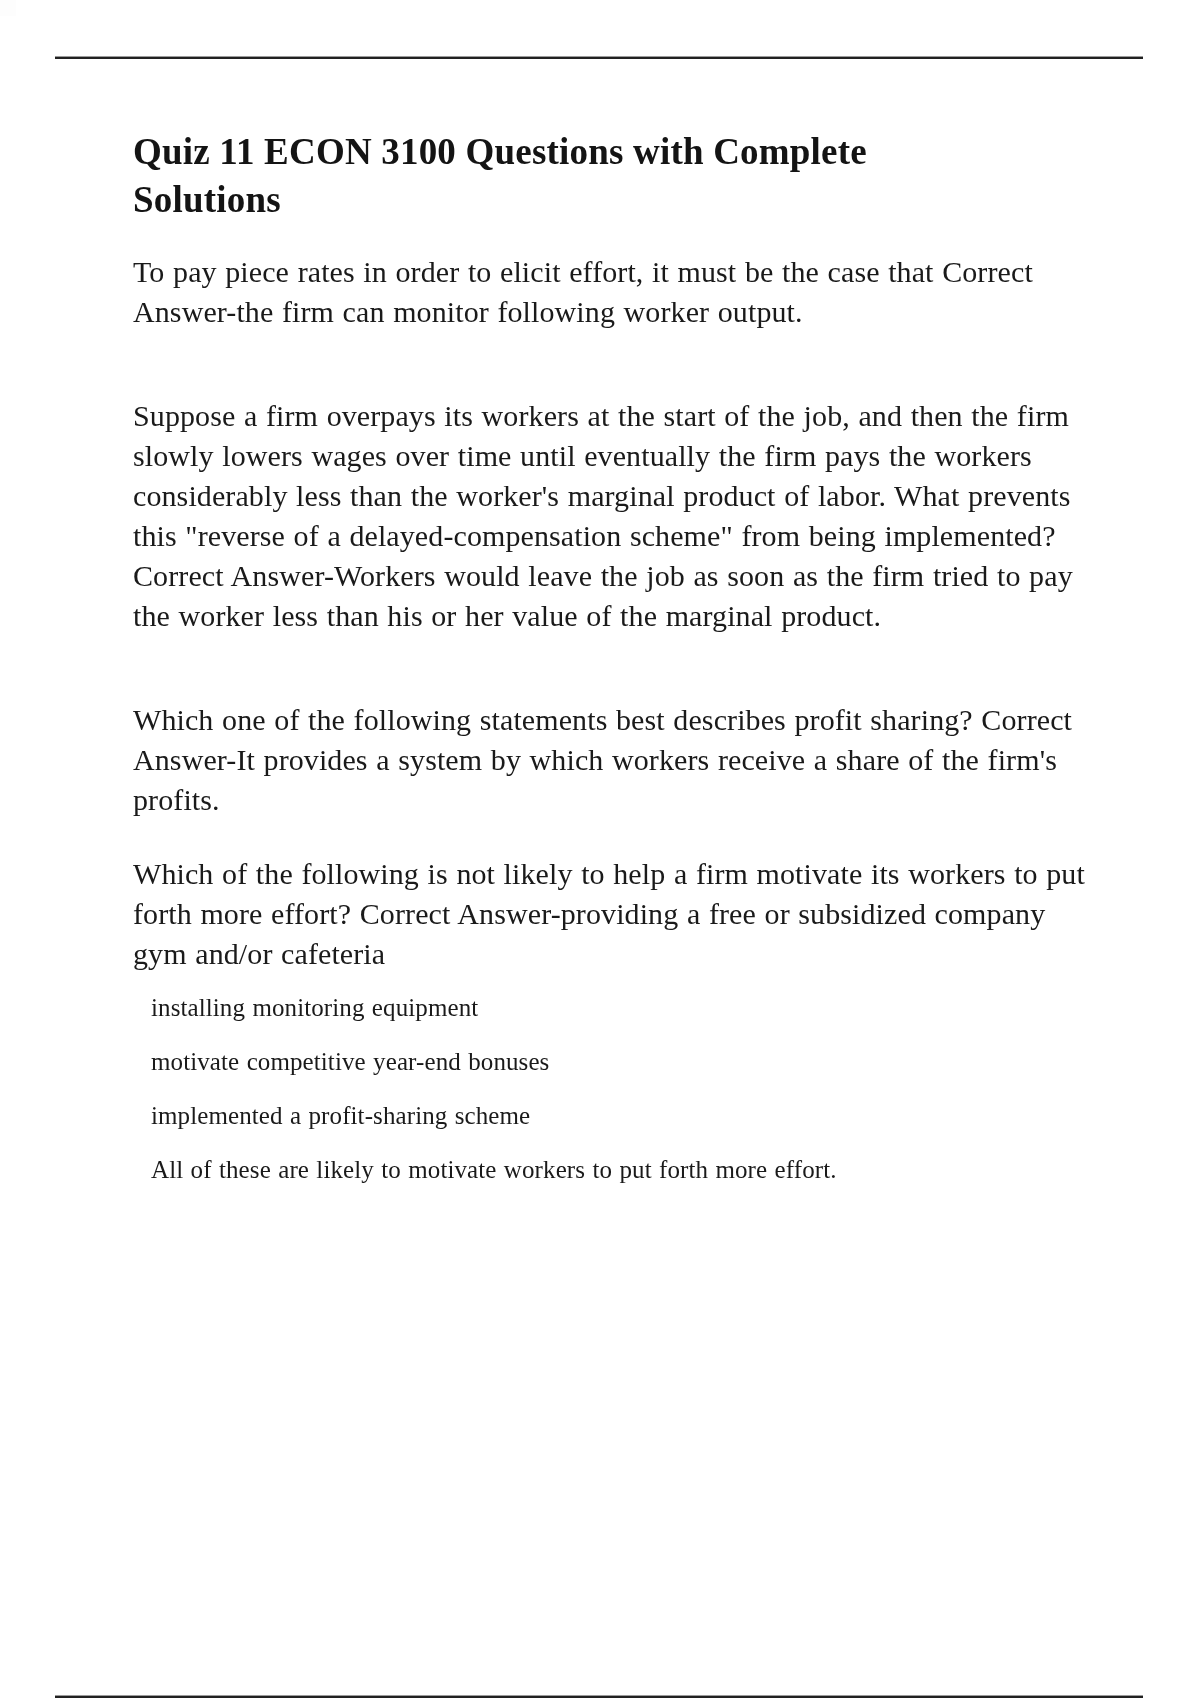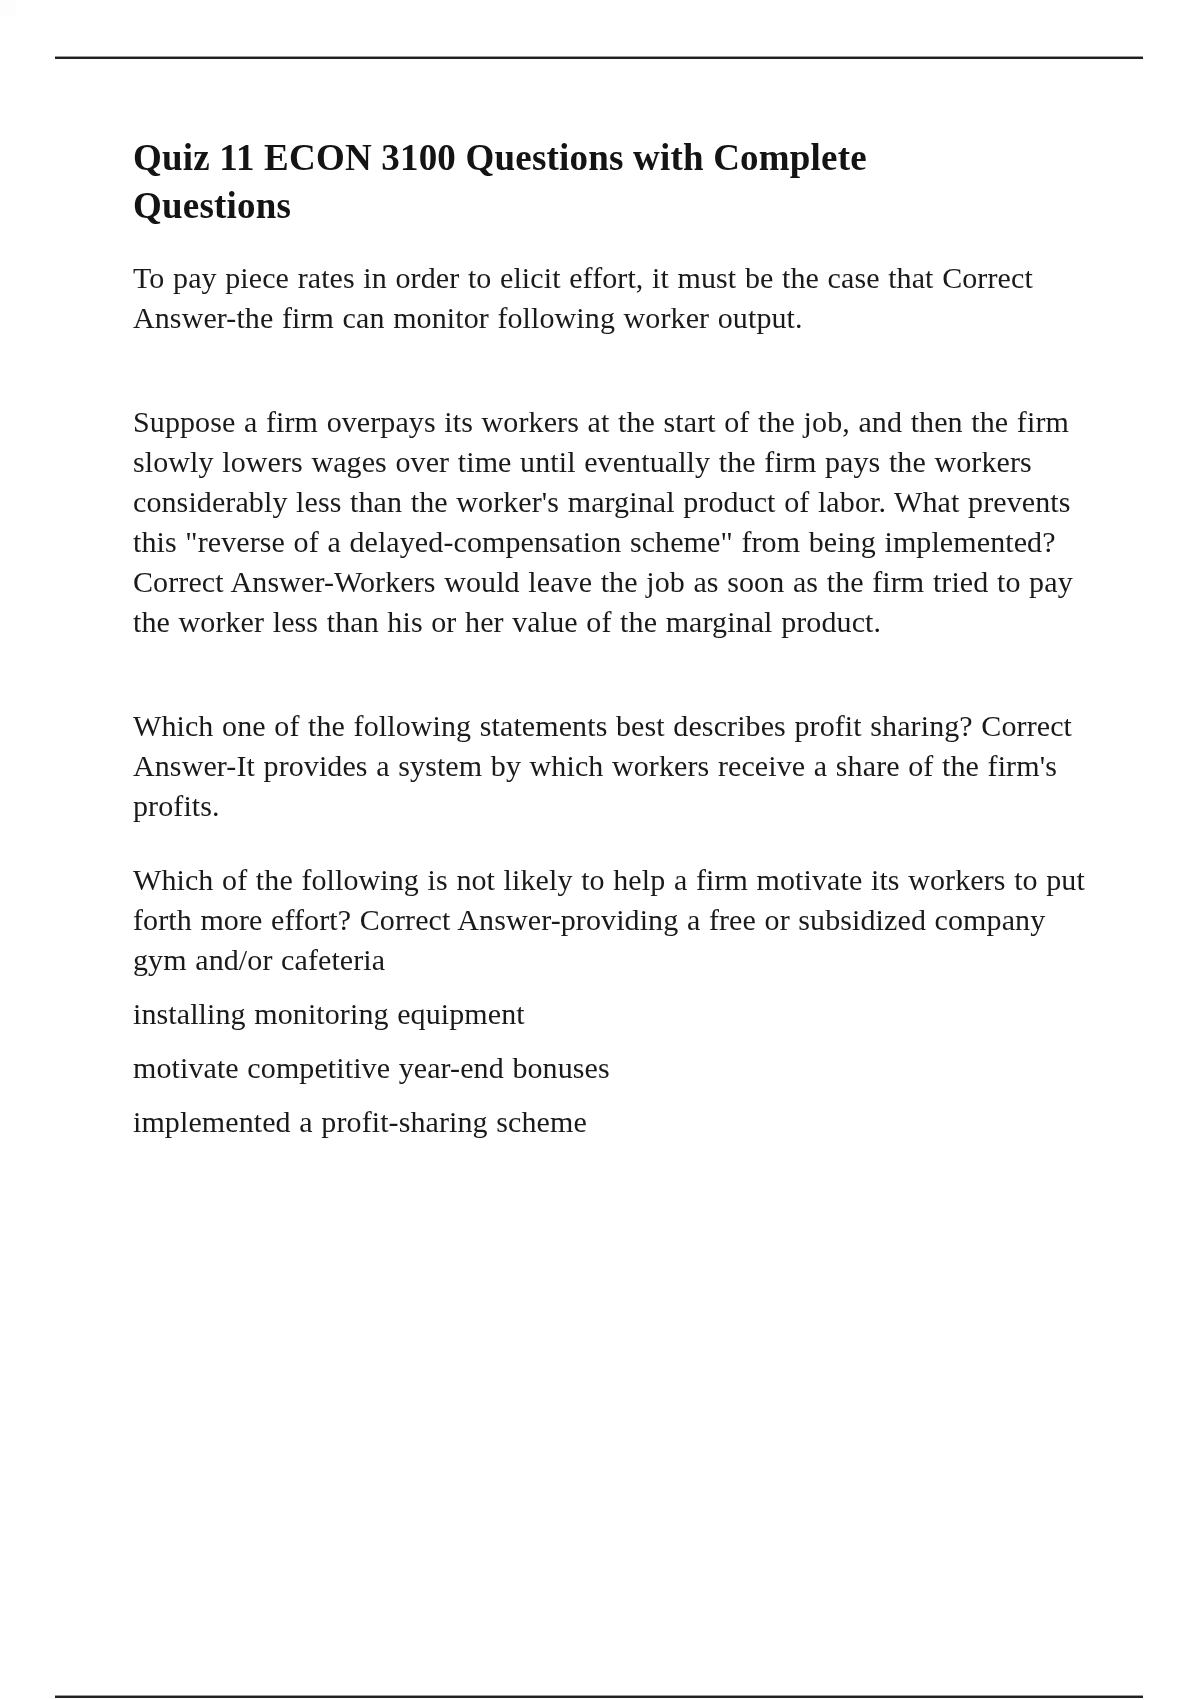--- a/index.html
+++ b/index.html
@@ -23,43 +23,43 @@
     height: 3px;
     background: #212121;
     border-top: 1px solid #9b9b9b;
     box-sizing: border-box;
   }
   .rule-top { top: 56px; }
   .rule-bottom { top: 1695px; }
   .content {
     position: absolute;
     left: 133px;
-    top: 134px;
+    top: 128px;
     width: 952px;
   }
   .doc-title {
     margin: 0 0 28px 0;
     font-size: 37px;
     line-height: 48px;
     font-weight: bold;
     color: #141414;
     letter-spacing: 0.2px;
   }
   .qa {
     margin: 0 0 64px 0;
     font-size: 30px;
     line-height: 40px;
     letter-spacing: 0.1px;
     word-spacing: 1px;
   }
   .qa.gap-lg { margin-bottom: 34px; }
   .qa.gap-sm { margin-bottom: 14px; }
   .opt {
-    margin: 0 0 14px 0;
-    font-size: 30px;
+    margin: 0 0 14px 18px;
+    font-size: 25px;
     line-height: 40px;
     letter-spacing: 0.1px;
     word-spacing: 1px;
   }
   .corner-artifact {
     position: absolute;
     left: 0;
     top: 0;
     width: 16px;
     height: 16px;
@@ -70,34 +70,35 @@
 <body>
 
 <div class="page">
 
   <div class="corner-artifact"></div>
 
   <div class="rule rule-top"></div>
 
   <div class="content">
 
-    <h1 class="doc-title"><span>Quiz 11 ECON 3100 Questions with Complete</span><br><span>Questions</span></h1>
+    <h1 class="doc-title"><span>Quiz 11 ECON 3100 Questions with Complete</span><br><span>Solutions</span></h1>
 
     <p class="qa">To pay piece rates in order to elicit effort, it must be the case that Correct Answer-the firm can monitor following worker output.</p>
 
     <p class="qa">Suppose a firm overpays its workers at the start of the job, and then the firm slowly lowers wages over time until eventually the firm pays the workers considerably less than the worker's marginal product of labor. What prevents this "reverse of a delayed-compensation scheme" from being implemented? Correct Answer-Workers would leave the job as soon as the firm tried to pay the worker less than his or her value of the marginal product.</p>
 
     <p class="qa gap-lg">Which one of the following statements best describes profit sharing? Correct Answer-It provides a system by which workers receive a share of the firm's profits.</p>
 
     <p class="qa gap-sm">Which of the following is not likely to help a firm motivate its workers to put forth more effort? Correct Answer-providing a free or subsidized company gym and/or cafeteria</p>
 
     <p class="opt">installing monitoring equipment</p>
 
     <p class="opt">motivate competitive year-end bonuses</p>
 
     <p class="opt">implemented a profit-sharing scheme</p>
 
+    <p class="opt">All of these are likely to motivate workers to put forth more effort.</p>
 
   </div>
 
   <div class="rule rule-bottom"></div>
 
 </div>
 
 </body></html>

